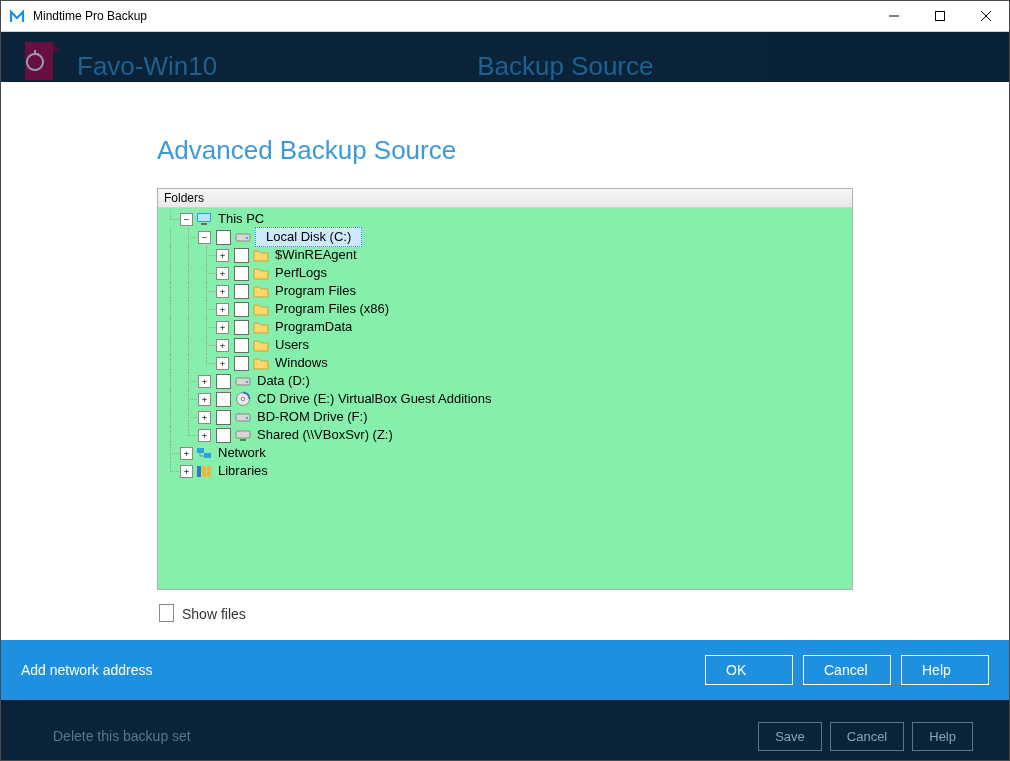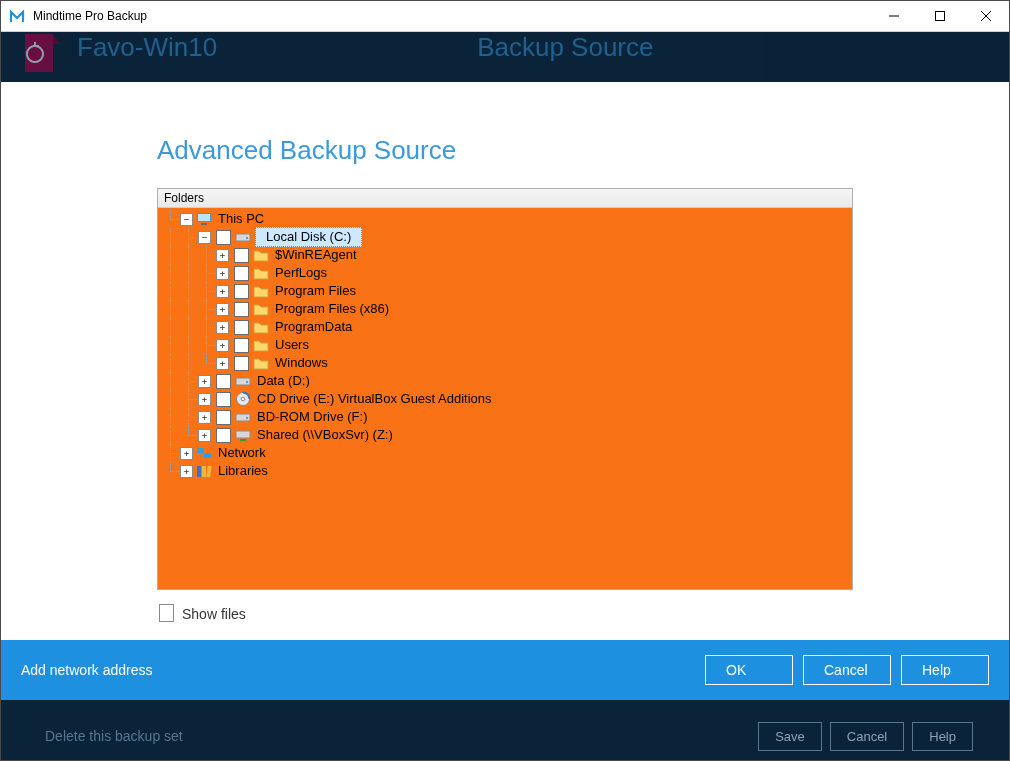--- a/index.html
+++ b/index.html
@@ -6,34 +6,34 @@
   .window{width:1010px;height:761px;border:1px solid #4a4a4a;box-sizing:border-box;display:flex;flex-direction:column;position:relative;}
   
   .titlebar{height:30px;background:#fff;display:flex;align-items:center;border-bottom:1px solid #d0d0d0;flex:0 0 auto;justify-content:flex-end;}
   .titlebar .app-icon{width:16px;height:16px;margin:0 8px;}
   .titlebar .title{font-size:12px;color:#000;}
   .win-controls{margin-left:auto;display:flex;}
   .win-btn{width:46px;height:30px;display:flex;align-items:center;justify-content:center;}
   .win-btn svg{display:block;}
   
   .backdrop{flex:1 1 auto;position:relative;background:#0b2338;overflow:hidden;}
-  .back-header{height:50px;background:#0b2338;display:flex;align-items:flex-start;padding:0 20px;opacity:0.55;}
+  .back-header{height:50px;background:#0b2338;display:flex;align-items:flex-end;padding:0 20px;opacity:0.55;}
   .back-doc-icon{width:42px;height:42px;margin-right:14px;}
   .back-title{font-size:26px;color:#2e93d6;font-weight:300;}
   .back-sub{font-size:26px;color:#2e93d6;font-weight:300;margin-left:260px;}
-  .back-footer{position:absolute;left:8px;right:0;bottom:0;height:48px;background:#0b2338;display:flex;align-items:center;padding:0 36px;}
+  .back-footer{position:absolute;left:16px;right:0;bottom:0;height:48px;background:#0b2338;display:flex;align-items:center;padding:0 36px;}
   .back-footer .del{color:#567790;font-size:14px;}
   .back-footer .btns{margin-left:auto;display:flex;gap:8px;}
   .ghost-btn{border:1px solid #567790;color:#8aa3b8;padding:6px 16px;font-size:13px;background:transparent;}
   
   .modal{position:absolute;left:0;right:0;top:50px;bottom:60px;background:#fff;display:flex;flex-direction:column;}
   .modal-inner{flex:1 1 auto;padding:28px 156px 10px 156px;display:flex;flex-direction:column;overflow:hidden;margin-top:25px;}
   .modal-title{font-size:26px;font-weight:400;color:#3b99dc;margin:0 0 22px 0;}
   
-  .tree-wrap{border:1px solid #b0b0b0;background:#f97316;flex:0 0 auto;height:400px;display:flex;flex-direction:column;}
+  .tree-wrap{border:1px solid #b0b0b0;background:#86efac;flex:0 0 auto;height:400px;display:flex;flex-direction:column;}
   .tree-head{background:linear-gradient(#f6f6f6,#e9e9e9);border-bottom:1px solid #cfcfcf;padding:2px 6px;font-size:12px;}
   .tree-body{flex:1 1 auto;overflow:auto;padding:2px 0 2px 4px;font-size:13px;line-height:18px;}
   .row{display:flex;align-items:center;height:18px;white-space:nowrap;}
   .spacer{display:inline-block;width:18px;height:18px;flex:0 0 18px;position:relative;}
   .line-v::before{content:"";position:absolute;left:8px;top:0;bottom:0;border-left:1px dotted #a0a0a0;}
   .line-t::before{content:"";position:absolute;left:8px;top:0;height:9px;border-left:1px dotted #a0a0a0;}
   .line-t::after{content:"";position:absolute;left:8px;top:9px;width:9px;border-top:1px dotted #a0a0a0;}
   .line-l::before{content:"";position:absolute;left:8px;top:0;bottom:0;border-left:1px dotted #a0a0a0;}
   .line-l::after{content:"";position:absolute;left:8px;top:9px;width:9px;border-top:1px dotted #a0a0a0;}
   .line-end::before{content:"";position:absolute;left:8px;top:0;height:9px;border-left:1px dotted #a0a0a0;}

